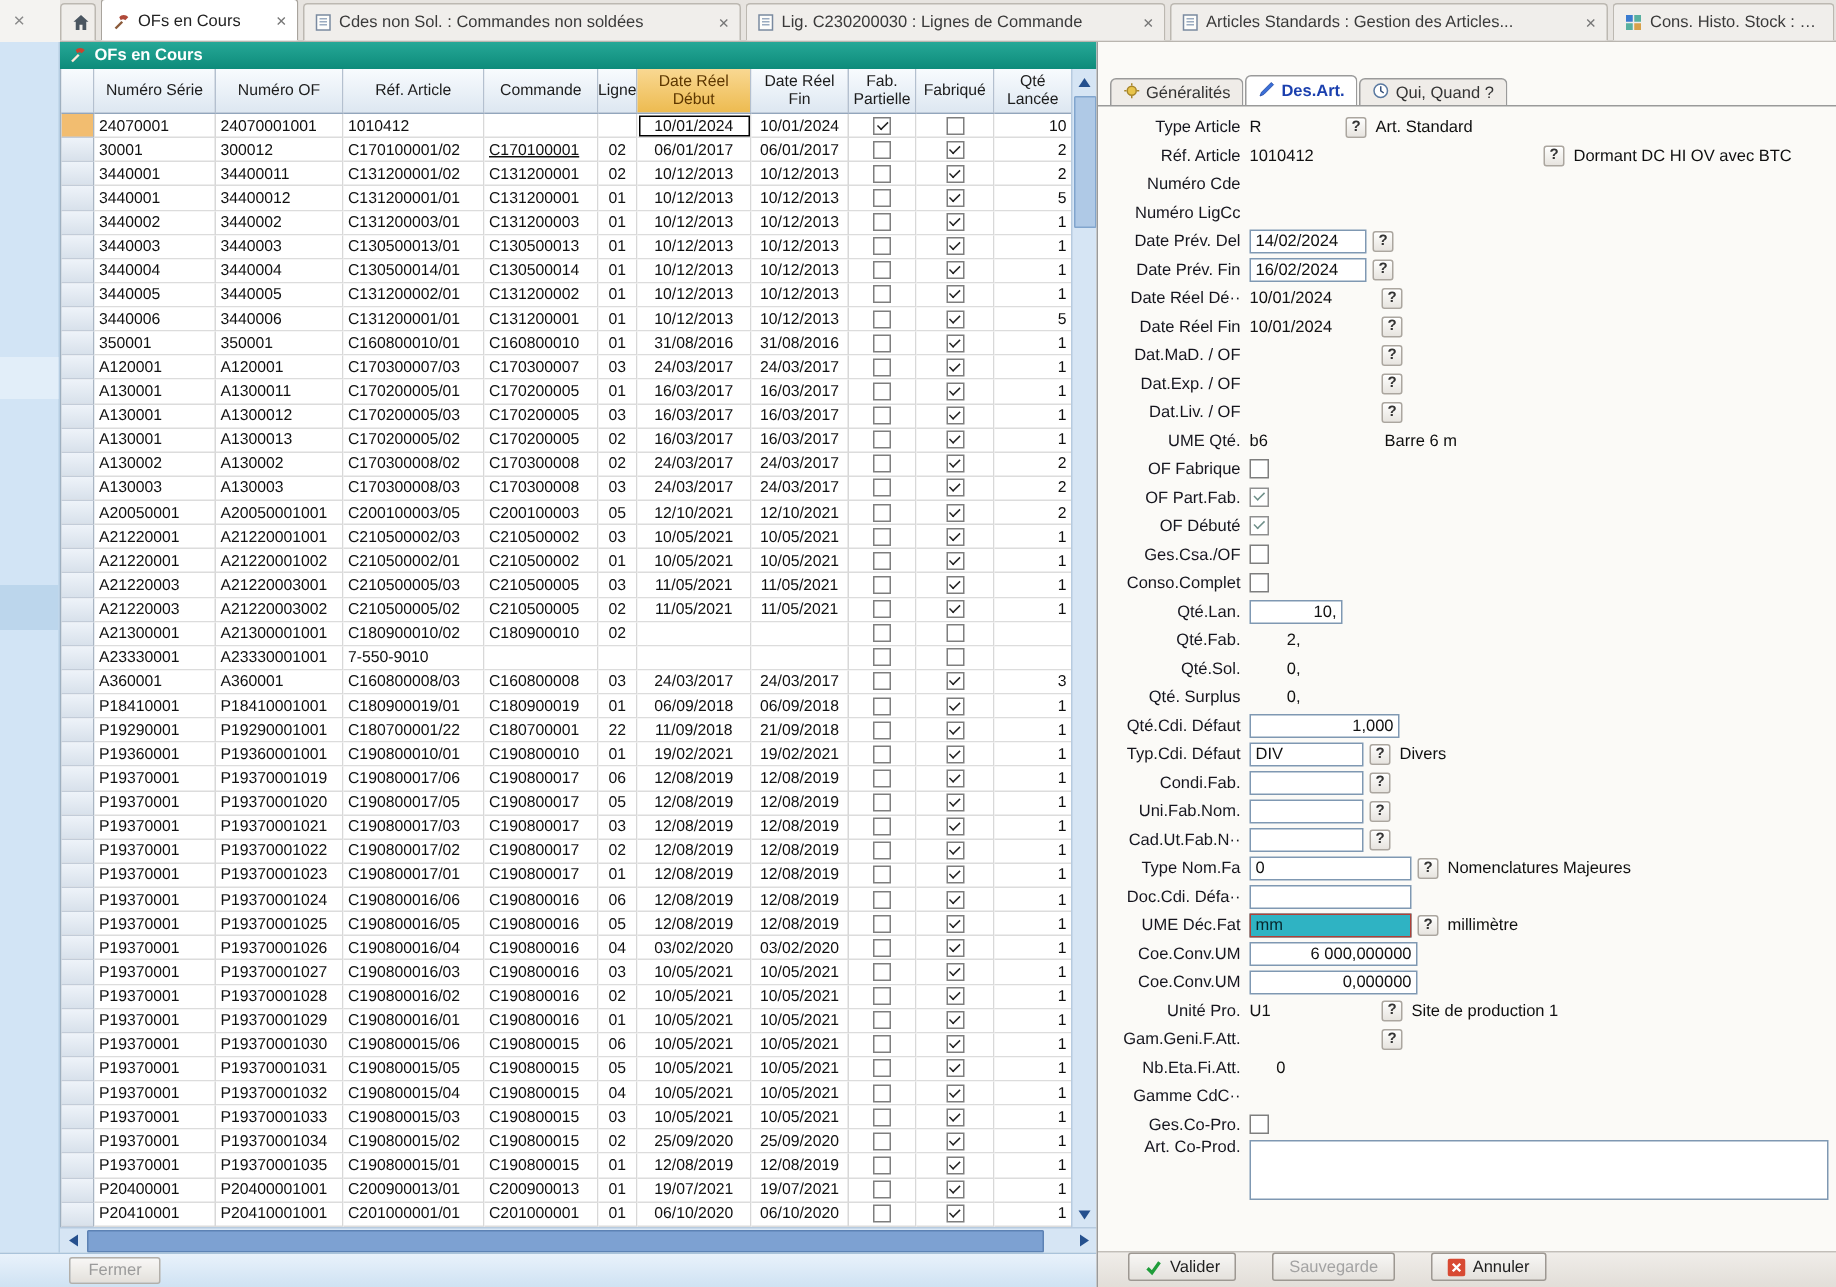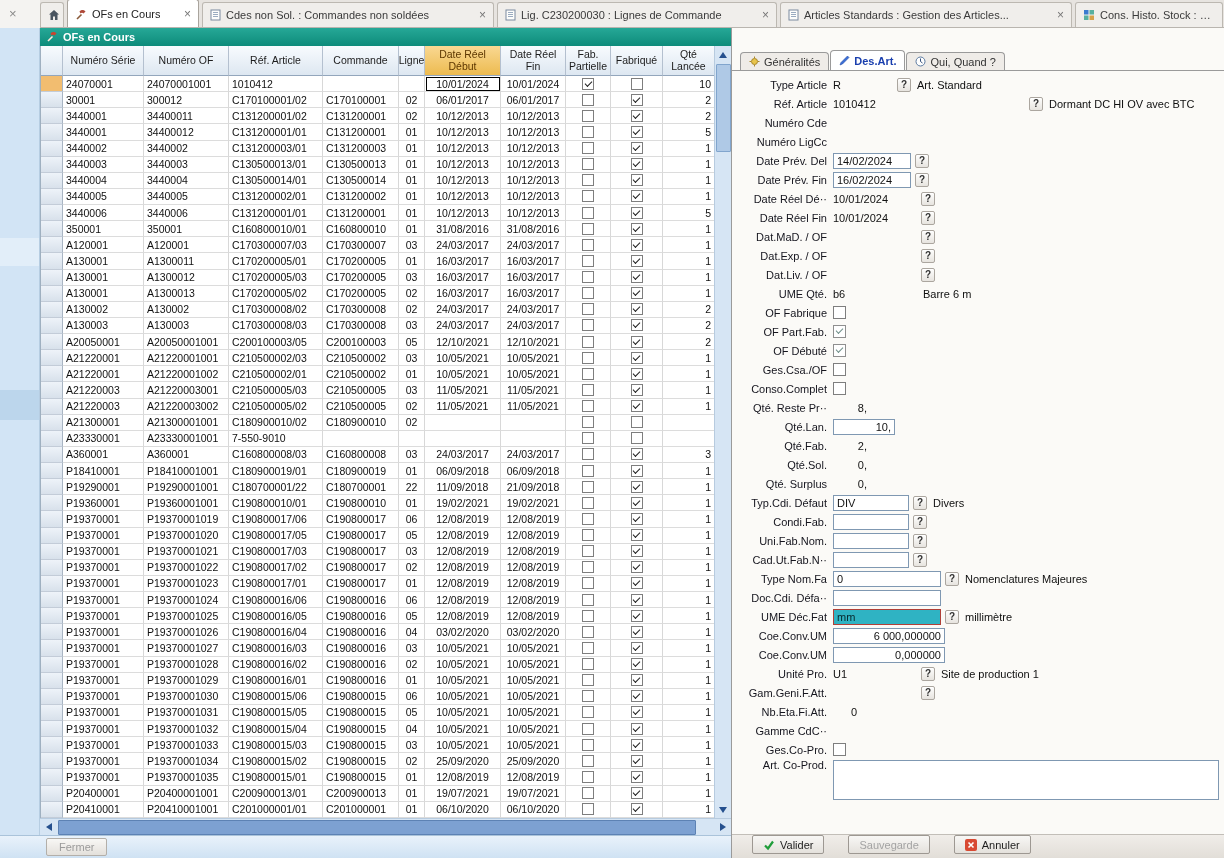--- a/index.html
+++ b/index.html
@@ -198,21 +198,21 @@
           <div class="gcell c" style="width: 52px;">
             <span class="cb"></span>
           </div>
           <div class="gcell r" style="width: 52px;">10</div>
         </div>
         <div class="grow">
           <div class="gcell selcol" style="width: 22px;"></div>
           <div class="gcell" style="width: 81px;">30001</div>
           <div class="gcell" style="width: 85px;">300012</div>
           <div class="gcell" style="width: 94px;">C170100001/02</div>
-          <div class="gcell" style="width: 76px;">C170100001</div>
+          <div class="gcell" style="width: 76px; text-decoration: underline;">C170100001</div>
           <div class="gcell c" style="width: 26px;">02</div>
           <div class="gcell c" style="width: 76px;">06/01/2017</div>
           <div class="gcell c" style="width: 65px;">06/01/2017</div>
           <div class="gcell c" style="width: 45px;">
             <span class="cb"></span>
           </div>
           <div class="gcell c" style="width: 52px;">
             <span class="cb checked"></span>
           </div>
           <div class="gcell r" style="width: 52px;">2</div>
@@ -1090,38 +1090,38 @@
           </div>
           <div class="frow">
             <span class="flabel">Ges.Csa./OF</span>
             <span class="cb pcb"></span>
           </div>
           <div class="frow">
             <span class="flabel">Conso.Complet</span>
             <span class="cb pcb"></span>
           </div>
           <div class="frow">
-            <span class="flabel">Qté. Reste Pr··</span>
-            <span class="fval num" style="width: 34px;">8,</span>
-          </div>
-          <div class="frow">
             <span class="flabel">Qté.Lan.</span>
             <span class="finput num" style="width: 62px;">10,</span>
           </div>
           <div class="frow">
             <span class="flabel">Qté.Fab.</span>
             <span class="fval num" style="width: 34px;">2,</span>
           </div>
           <div class="frow">
             <span class="flabel">Qté.Sol.</span>
             <span class="fval num" style="width: 34px;">0,</span>
           </div>
           <div class="frow">
             <span class="flabel">Qté. Surplus</span>
             <span class="fval num" style="width: 34px;">0,</span>
+          </div>
+          <div class="frow">
+            <span class="flabel">Qté.Cdi. Défaut</span>
+            <span class="finput num" style="width: 100px;">1,000</span>
           </div>
           <div class="frow">
             <span class="flabel">Typ.Cdi. Défaut</span>
             <span class="finput" style="width: 76px;">DIV</span>
             <span class="fhelp">?</span>
             <span class="fnote">Divers</span>
           </div>
           <div class="frow">
             <span class="flabel">Condi.Fab.</span>
             <span class="finput" style="width: 76px;"></span>

